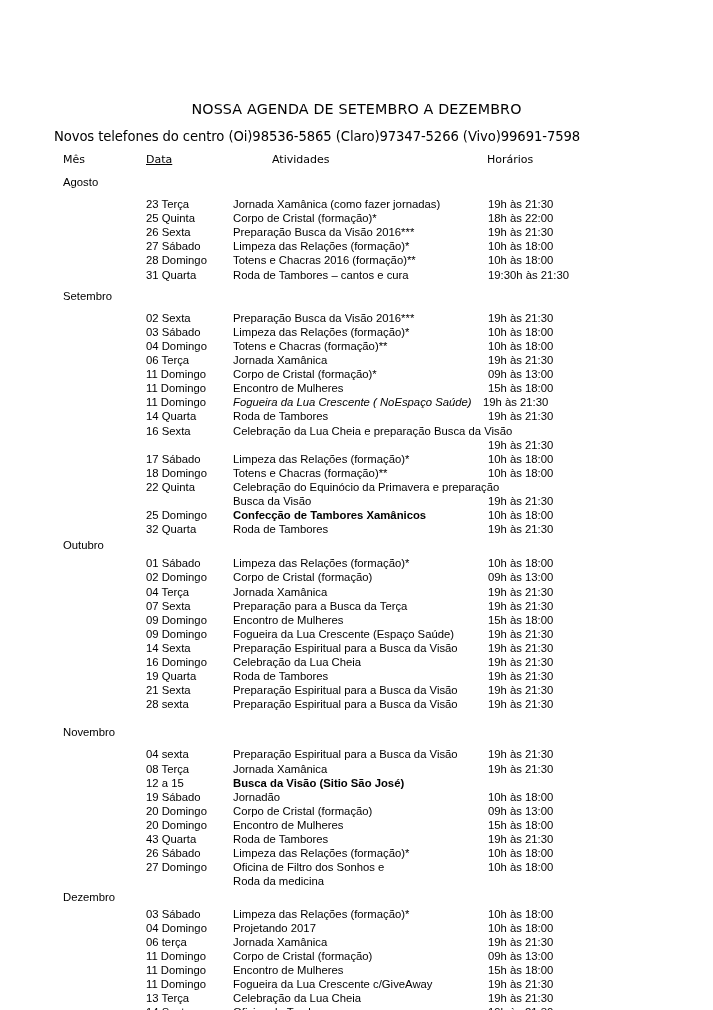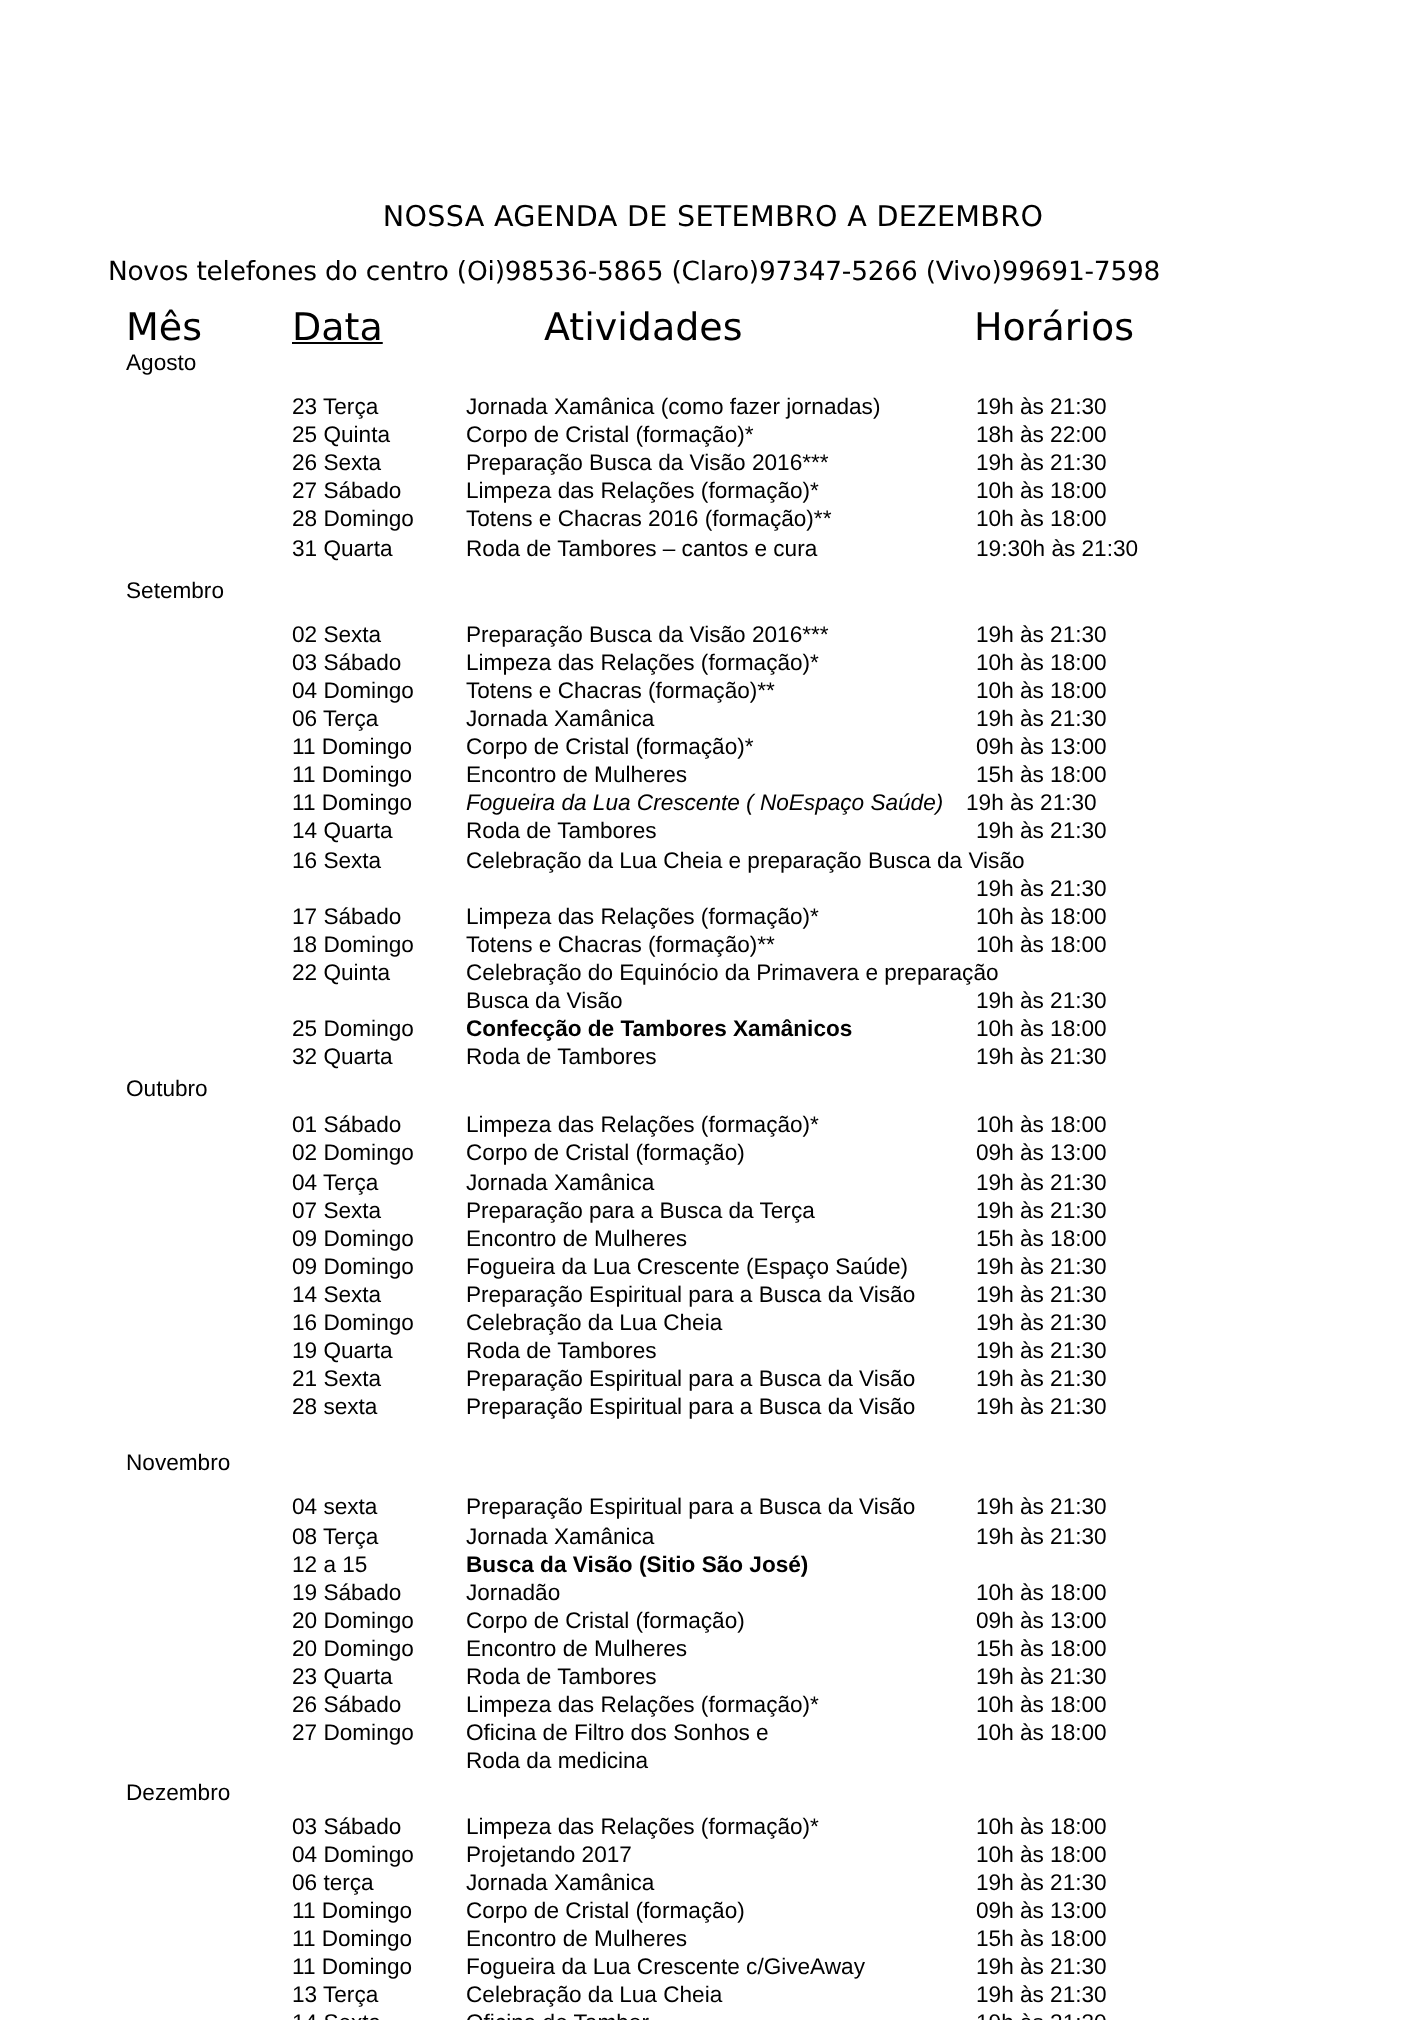--- a/index.html
+++ b/index.html
@@ -46,21 +46,21 @@
     font-size: 13.2px;
     letter-spacing: -0.1px;
     white-space: nowrap;
   }
 
   
   .col-head {
     position: absolute;
     top: 106px;
     font-family: "DejaVu Sans", sans-serif;
-    font-size: 19px;
+    font-size: 11px;
     white-space: nowrap;
   }
   .col-head.c-mes  { left: 63px; }
   .col-head.c-data { left: 146px; text-decoration: underline; }
   .col-head.c-ativ { left: 272px; }
   .col-head.c-hora { left: 487px; }
 
   
   #agenda {
     position: absolute;
@@ -315,21 +315,21 @@
           <span class="cell c-date">20 Domingo</span>
           <span class="cell c-act">Corpo de Cristal (formação)</span>
           <span class="cell c-time">09h às 13:00</span>
         </div>
         <div class="row">
           <span class="cell c-date">20 Domingo</span>
           <span class="cell c-act">Encontro de Mulheres</span>
           <span class="cell c-time">15h às 18:00</span>
         </div>
         <div class="row">
-          <span class="cell c-date">23 Quarta</span>
+          <span class="cell c-date">43 Quarta</span>
           <span class="cell c-act">Roda de Tambores</span>
           <span class="cell c-time">19h às 21:30</span>
         </div>
         <div class="row">
           <span class="cell c-date">26 Sábado</span>
           <span class="cell c-act">Limpeza das Relações (formação)*</span>
           <span class="cell c-time">10h às 18:00</span>
         </div>
         <div class="row two-line">
           <span class="cell c-date">27 Domingo</span>

